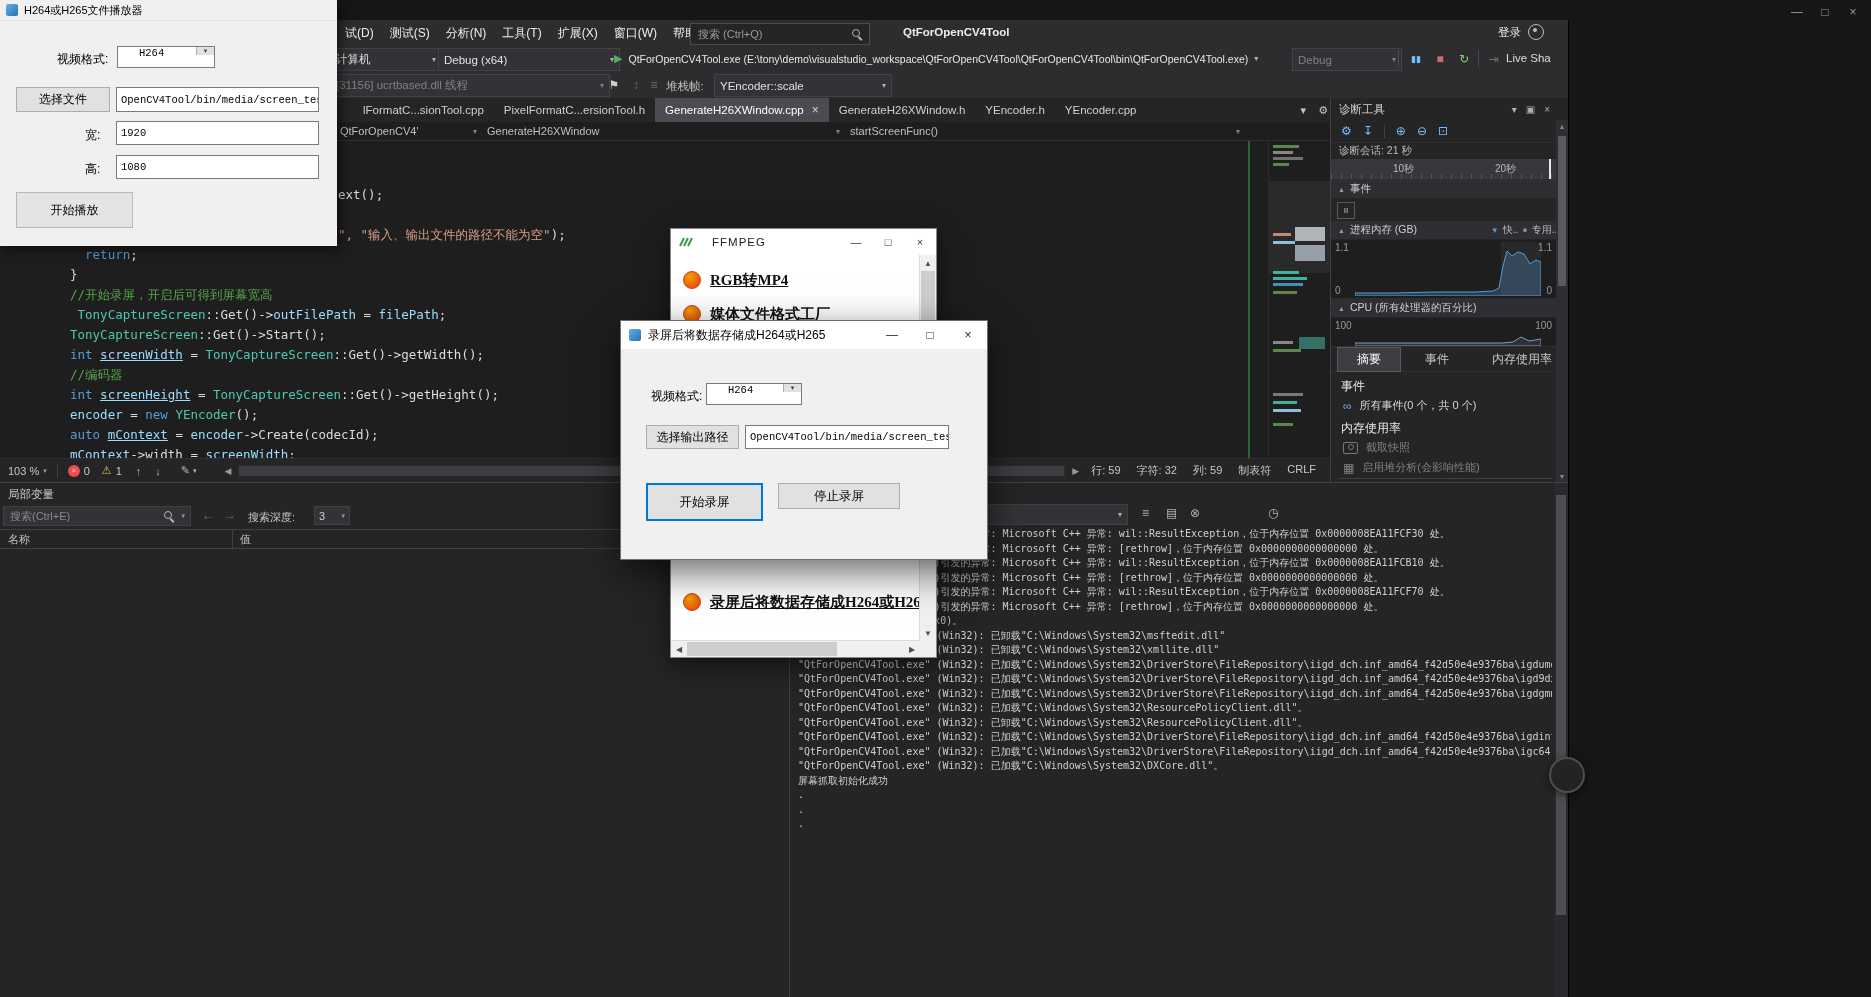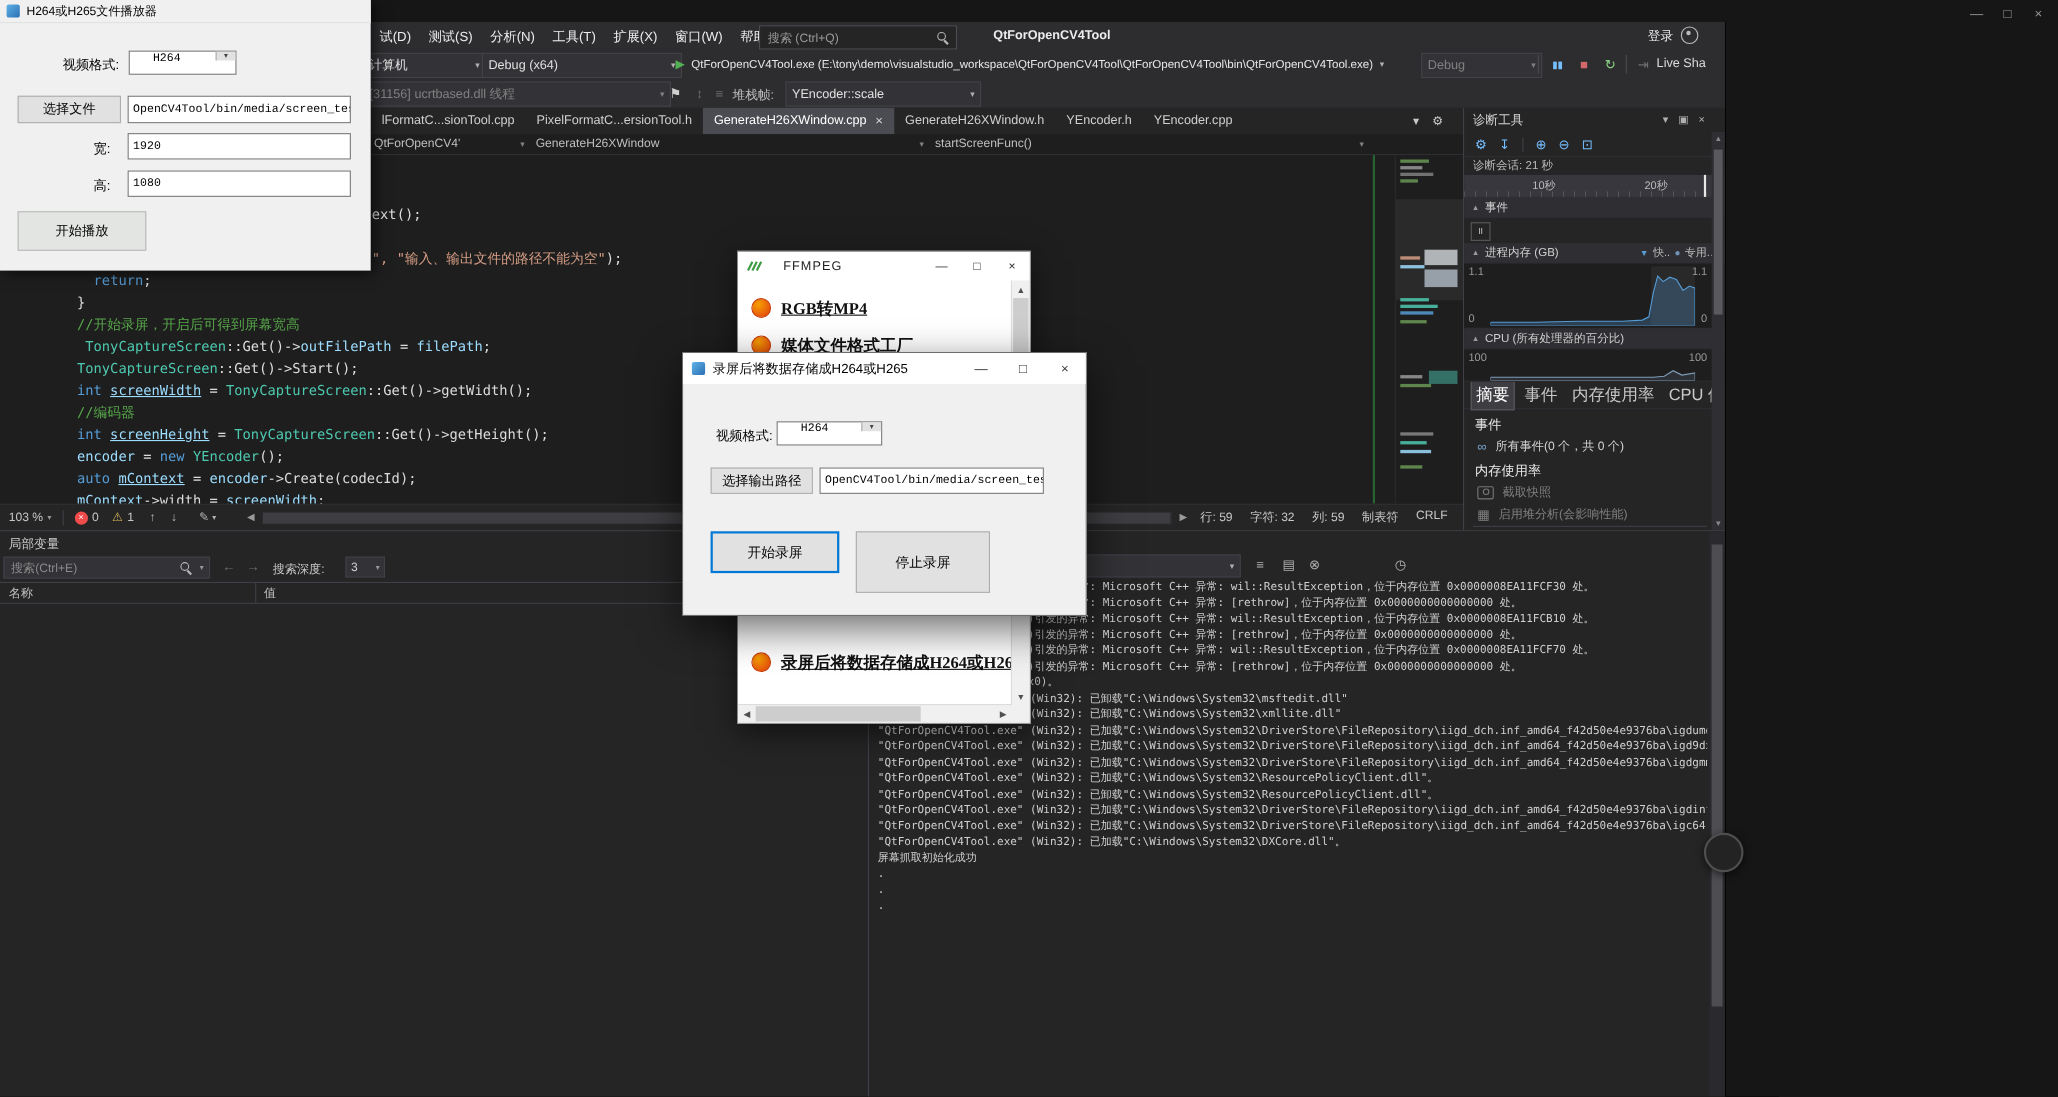--- a/index.html
+++ b/index.html
@@ -28,21 +28,21 @@
   .combo .combo-arrow{margin-left:auto;font-size:8px;color:#b0b0b0;padding-left:6px;}
   .combo.grayed,.combo.grayed .combo-arrow{color:#808080;}
   .startbtn{position:absolute;left:614px;top:2px;height:21px;display:flex;align-items:center;gap:6px;}
   .startbtn .play{color:#54b054;font-size:11px;}
   .startbtn .stext{font-size:10.5px;color:#e6e6e6;max-width:652px;white-space:nowrap;overflow:hidden;}
   .tb-sep{position:absolute;top:4px;width:1px;height:17px;background:#4a4a50;}
   .tb-ico{position:absolute;top:4px;font-size:12px;display:flex;align-items:center;justify-content:center;width:20px;height:18px;}
   .liveshare{position:absolute;left:1506px;top:6px;font-size:11.5px;color:#dcdcdc;white-space:nowrap;}
   .tb-lbl{position:absolute;top:7px;font-size:11.5px;color:#bdbdbd;}
   
-  .tabstrip{position:absolute;left:0;top:78px;width:1330px;height:24px;background:#252526;}
+  .tabstrip{position:absolute;left:16px;top:78px;width:1330px;height:24px;background:#252526;}
   #tabs{display:flex;height:24px;padding-left:337px;}
   .tab{display:flex;align-items:center;gap:8px;padding:0 10px;font-size:11.5px;color:#cfcfcf;height:24px;white-space:nowrap;}
   .tab.active{background:#4b4b52;color:#fff;}
   .tab-close{color:#d8d8d8;font-size:12px;}
   .tab-right-icons{position:absolute;right:18px;top:0;height:24px;display:flex;align-items:center;gap:12px;color:#c8c8c8;font-size:11px;}
   
   .breadcrumb{position:absolute;left:0;top:102px;width:1330px;height:19px;background:#1e1e1e;border-bottom:1px solid #2e2e33;display:flex;padding-left:340px;box-sizing:border-box;}
   .crumb{display:flex;align-items:center;font-size:11px;color:#bfbfbf;}
   .crumb:nth-child(1){width:147px;}.crumb:nth-child(2){width:363px;}.crumb:nth-child(3){width:400px;}
   .crumb-arrow{margin-left:auto;margin-right:10px;color:#808080;font-size:8px;}
@@ -87,21 +87,21 @@
   .legend{margin-left:auto;display:flex;align-items:center;gap:4px;padding-right:8px;font-size:10px;color:#bbb;}
   .legend .l-tri{color:#5a9fd4;font-size:8px;}
   .legend .l-dot{color:#6f94b8;font-size:9px;}
   .chart{position:relative;background:#1e1e1e;border-bottom:1px solid #2e2e33;}
   .mem-chart{height:58px;}
   .cpu-chart{height:28px;}
   .ax{position:absolute;font-size:10px;color:#9a9a9a;}
   .ax.tl{left:4px;top:2px;}.ax.bl{left:4px;bottom:2px;}.ax.tr{right:16px;top:2px;}.ax.br{right:16px;bottom:2px;}
   .chart svg{position:absolute;left:24px;top:2px;}
   #diag-tabs{height:24px;display:flex;align-items:center;gap:5px;padding-left:6px;border-bottom:1px solid #2e2e33;}
-  .diag-tab{padding:3px 4px;font-size:15px;color:#c8c8c8;white-space:nowrap;}
+  .diag-tab{padding:3px 19px;font-size:12px;color:#c8c8c8;white-space:nowrap;}
   .diag-tab.active{background:#3e3e42;border:1px solid #5a5a5e;color:#fff;}
   .diag-content{position:relative;height:118px;}
   .dc-title{position:absolute;left:10px;font-size:12px;color:#eaeaea;}
   .dc-row{position:absolute;left:12px;display:flex;align-items:center;gap:8px;font-size:11px;color:#d4d4d4;}
   .dc-row.gray{color:#808080;}
   .dc-ico{color:#7aa7cc;font-size:12px;}
   .dc-ico.gray{color:#808080;}
   .cam{width:13px;height:10px;border:1px solid #777;border-radius:2px;position:relative;display:inline-block;}
   .cam::after{content:"";position:absolute;left:3.5px;top:1.5px;width:4px;height:4px;border:1px solid #777;border-radius:50%;}
   .dc-divider{position:absolute;left:8px;right:16px;top:106px;height:1px;background:#3f3f46;}
@@ -595,19 +595,19 @@
     </div>
     <div class="dlg-body">
       <span class="wlabel" style="left:30px;top:39px;">视频格式:</span>
       <div class="wincombo" style="position:absolute;left:85px;top:34px;width:96px;height:22px;">
         <span class="wc-val">H264</span>
         <span class="wc-btn">▾</span>
       </div>
       <div class="winbtn" style="position:absolute;left:25px;top:76px;width:93px;height:24px;">选择输出路径</div>
       <div class="winput" style="position:absolute;left:124px;top:76px;width:204px;height:24px;">OpenCV4Tool/bin/media/screen_test1.h264</div>
       <div class="winbtn btn-primary" style="position:absolute;left:25px;top:134px;width:117px;height:38px;font-size:12.5px;">开始录屏</div>
-      <div class="winbtn" style="position:absolute;left:157px;top:134px;width:122px;height:56px;font-size:12.5px;">停止录屏</div>
+      <div class="winbtn" style="position:absolute;left:157px;top:134px;width:122px;height:26px;font-size:12.5px;">停止录屏</div>
     </div>
   </div>
 
   <div class="float-circle"></div>
 
 </div>
 
 </body></html>

